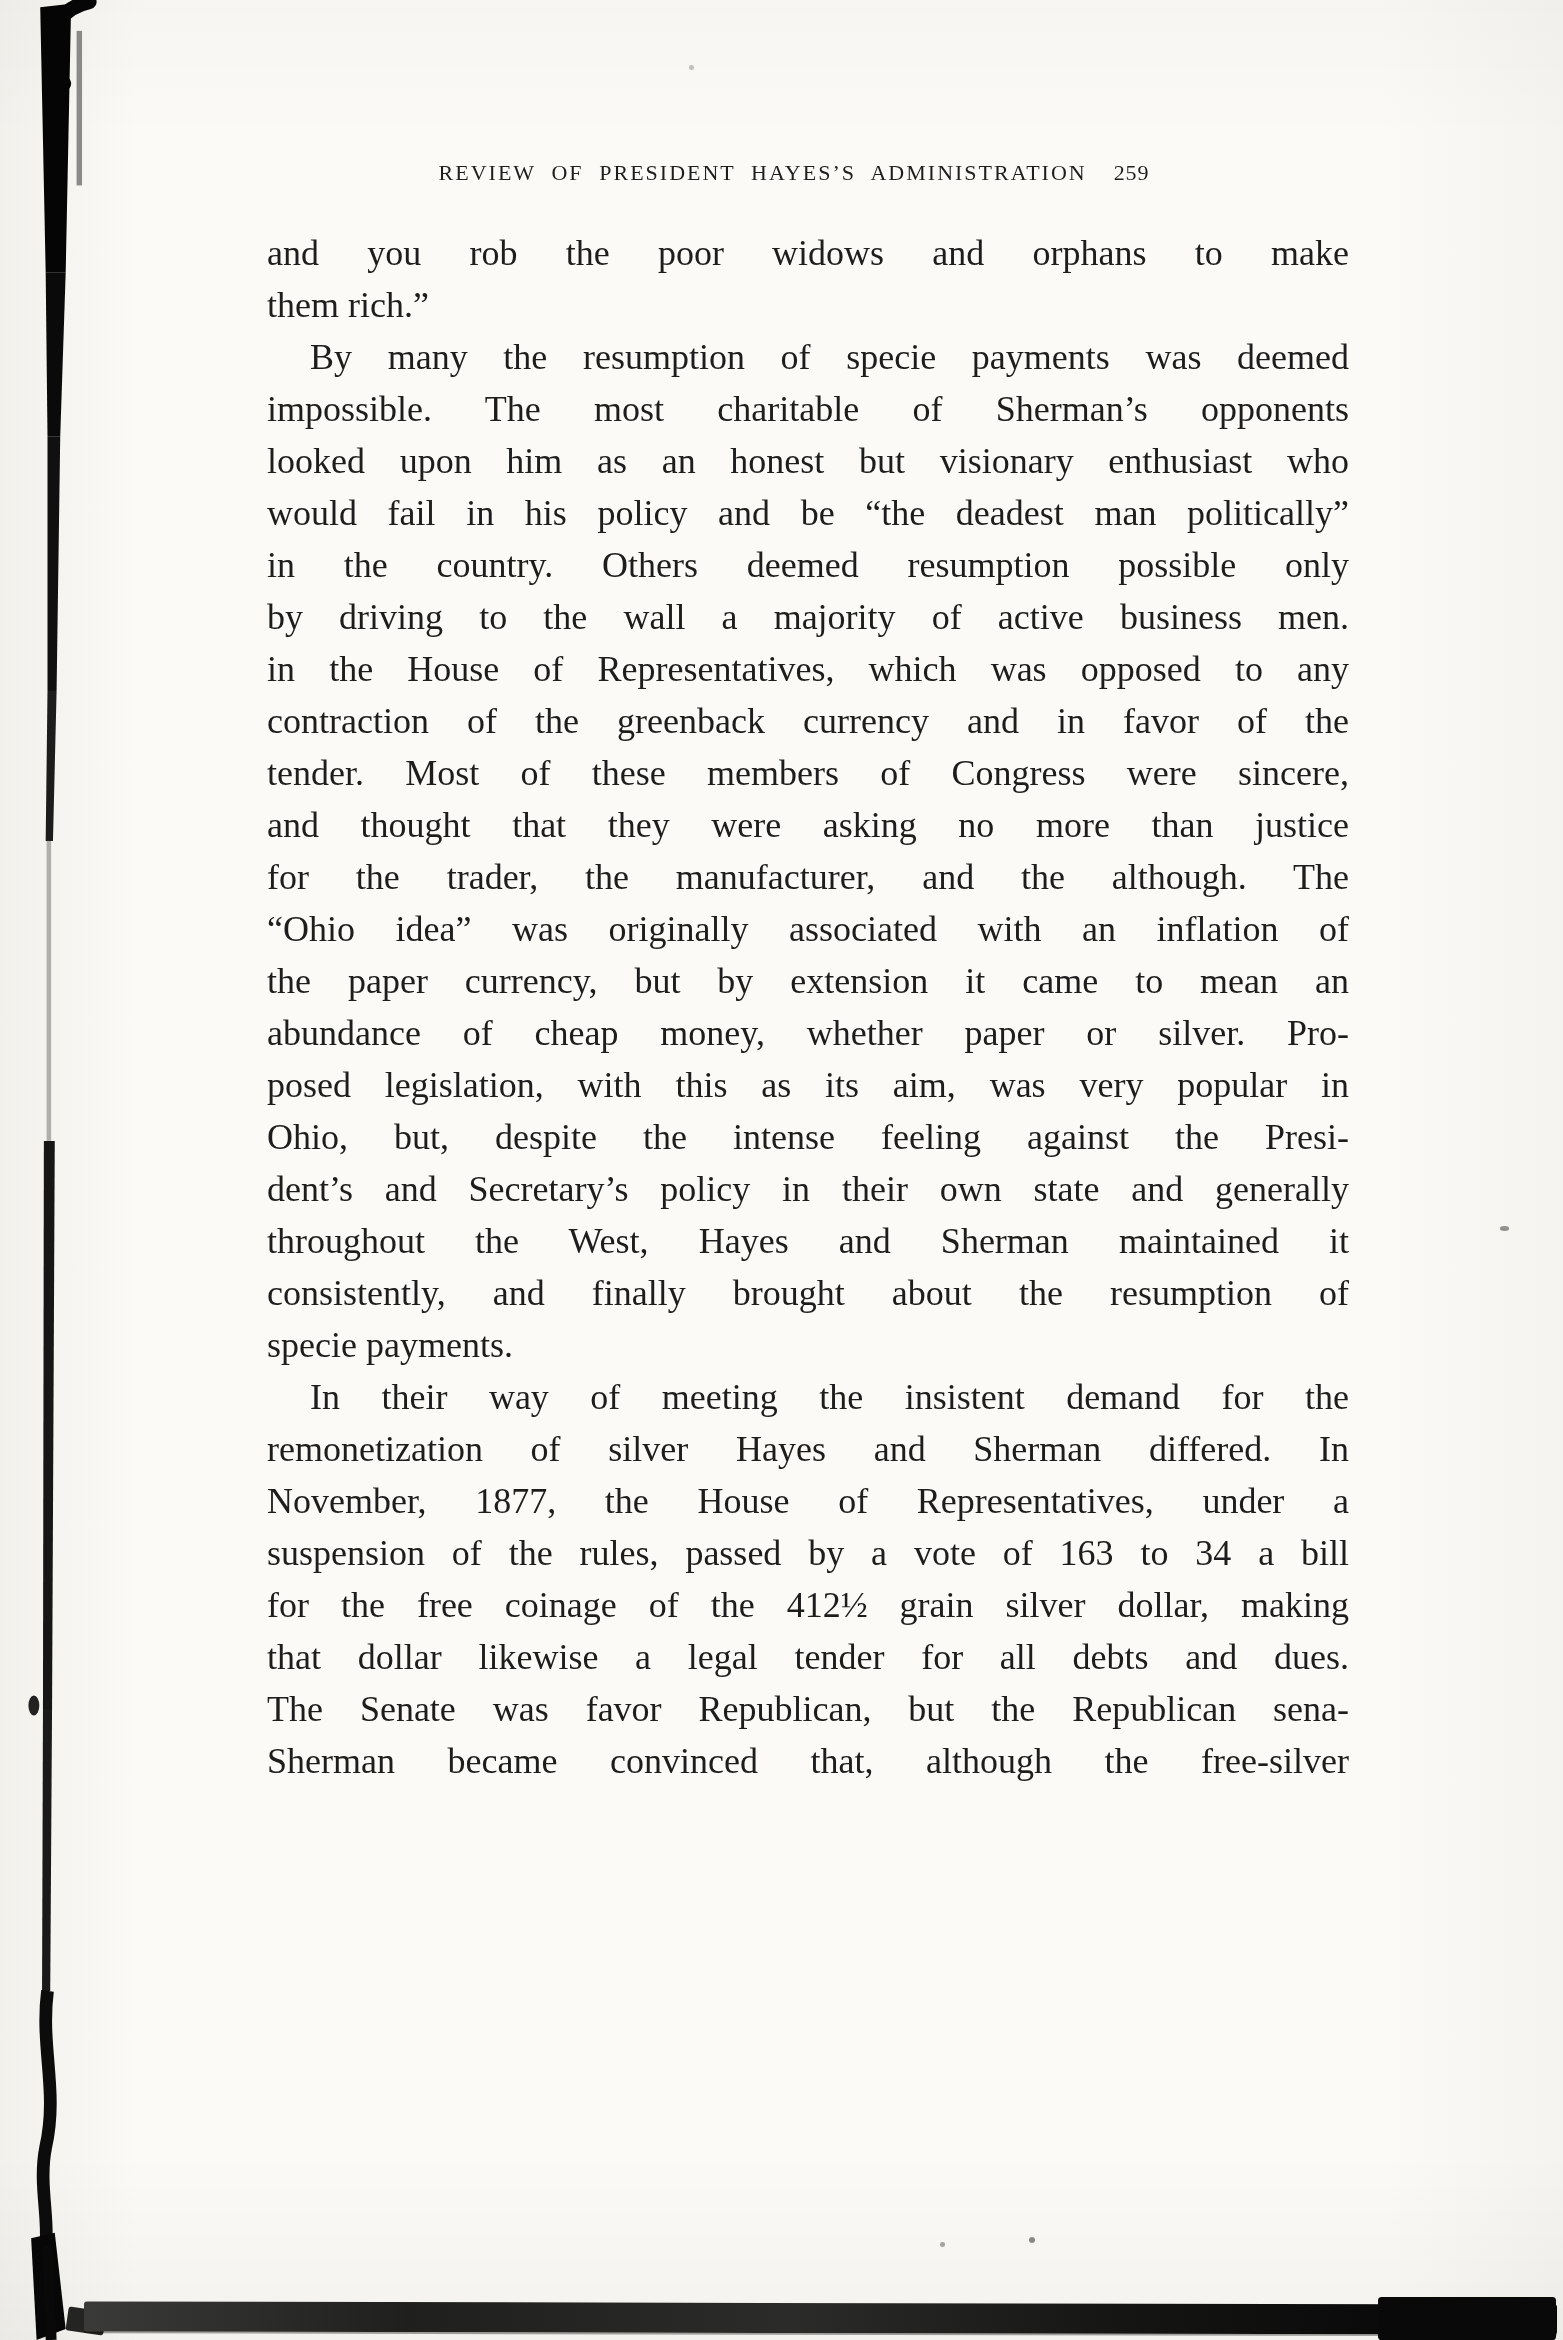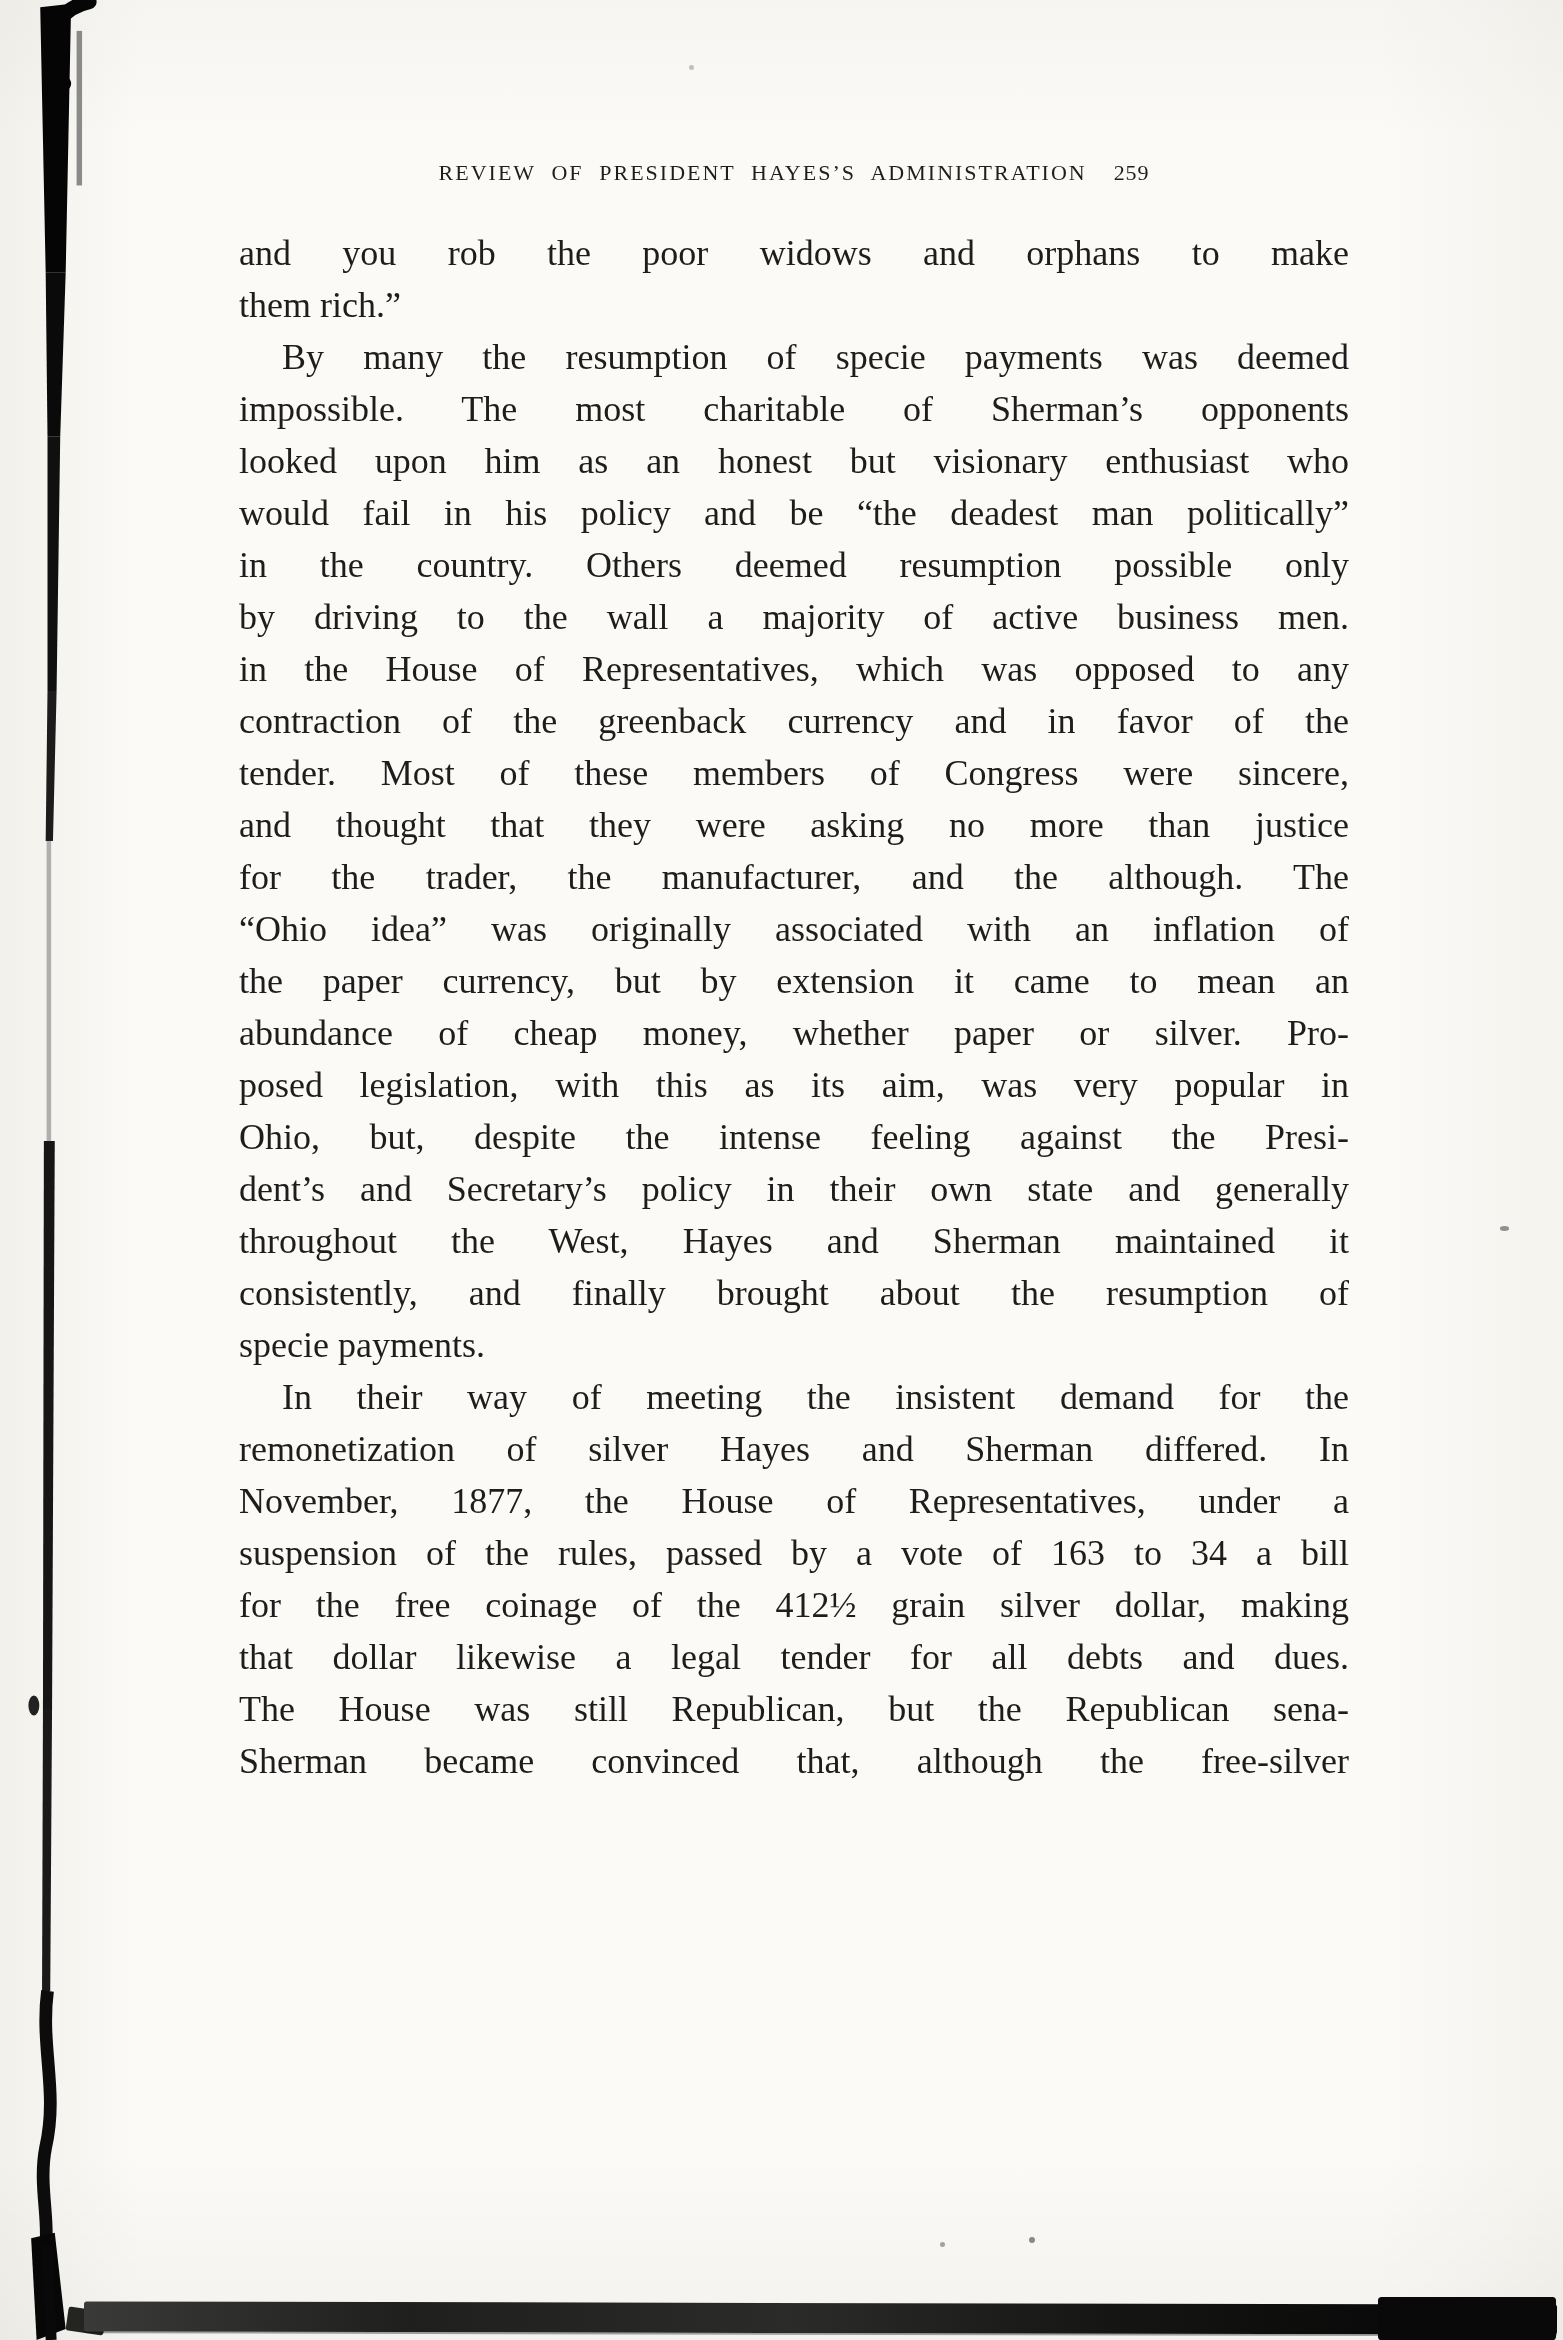--- a/index.html
+++ b/index.html
@@ -45,20 +45,21 @@
     width: 1110px;
     font-size: 36px;
     color: #1d1d1d;
   }
   .line {
     height: 52px;
     line-height: 52px;
     overflow: hidden;
     text-align: justify;
     text-align-last: justify;
+    margin-left: 28px;
   }
   .line::after { content: ""; display: inline-block; width: 100%; height: 0; }
   .line.end { text-align-last: left; }
   .line.end::after { content: none; }
   .line.indent { text-indent: 43px; }
 
   .artifacts-svg { position: absolute; left: 0; top: 0; }
 
   .bottom-bar {
     position: absolute;
@@ -138,21 +139,21 @@
       <div class="line">dent’s and Secretary’s policy in their own state and generally</div>
       <div class="line">throughout the West, Hayes and Sherman maintained it</div>
       <div class="line">consistently, and finally brought about the resumption of</div>
       <div class="line end">specie payments.</div>
       <div class="line indent">In their way of meeting the insistent demand for the</div>
       <div class="line">remonetization of silver Hayes and Sherman differed. In</div>
       <div class="line">November, 1877, the House of Representatives, under a</div>
       <div class="line">suspension of the rules, passed by a vote of 163 to 34 a bill</div>
       <div class="line">for the free coinage of the 412½ grain silver dollar, making</div>
       <div class="line">that dollar likewise a legal tender for all debts and dues.</div>
-      <div class="line">The House was still Republican, but the Republican sena-</div>
+      <div class="line">The Senate was favor Republican, but the Republican sena-</div>
       <div class="line">Sherman became convinced that, although the free-silver</div>
     </div>
 
   <div class="bottom-bar-tip"></div>
   <div class="bottom-bar"></div>
   <div class="bottom-bar-right"></div>
 
   <div class="speck s1"></div>
   <div class="speck s2"></div>
   <div class="speck s3"></div>

